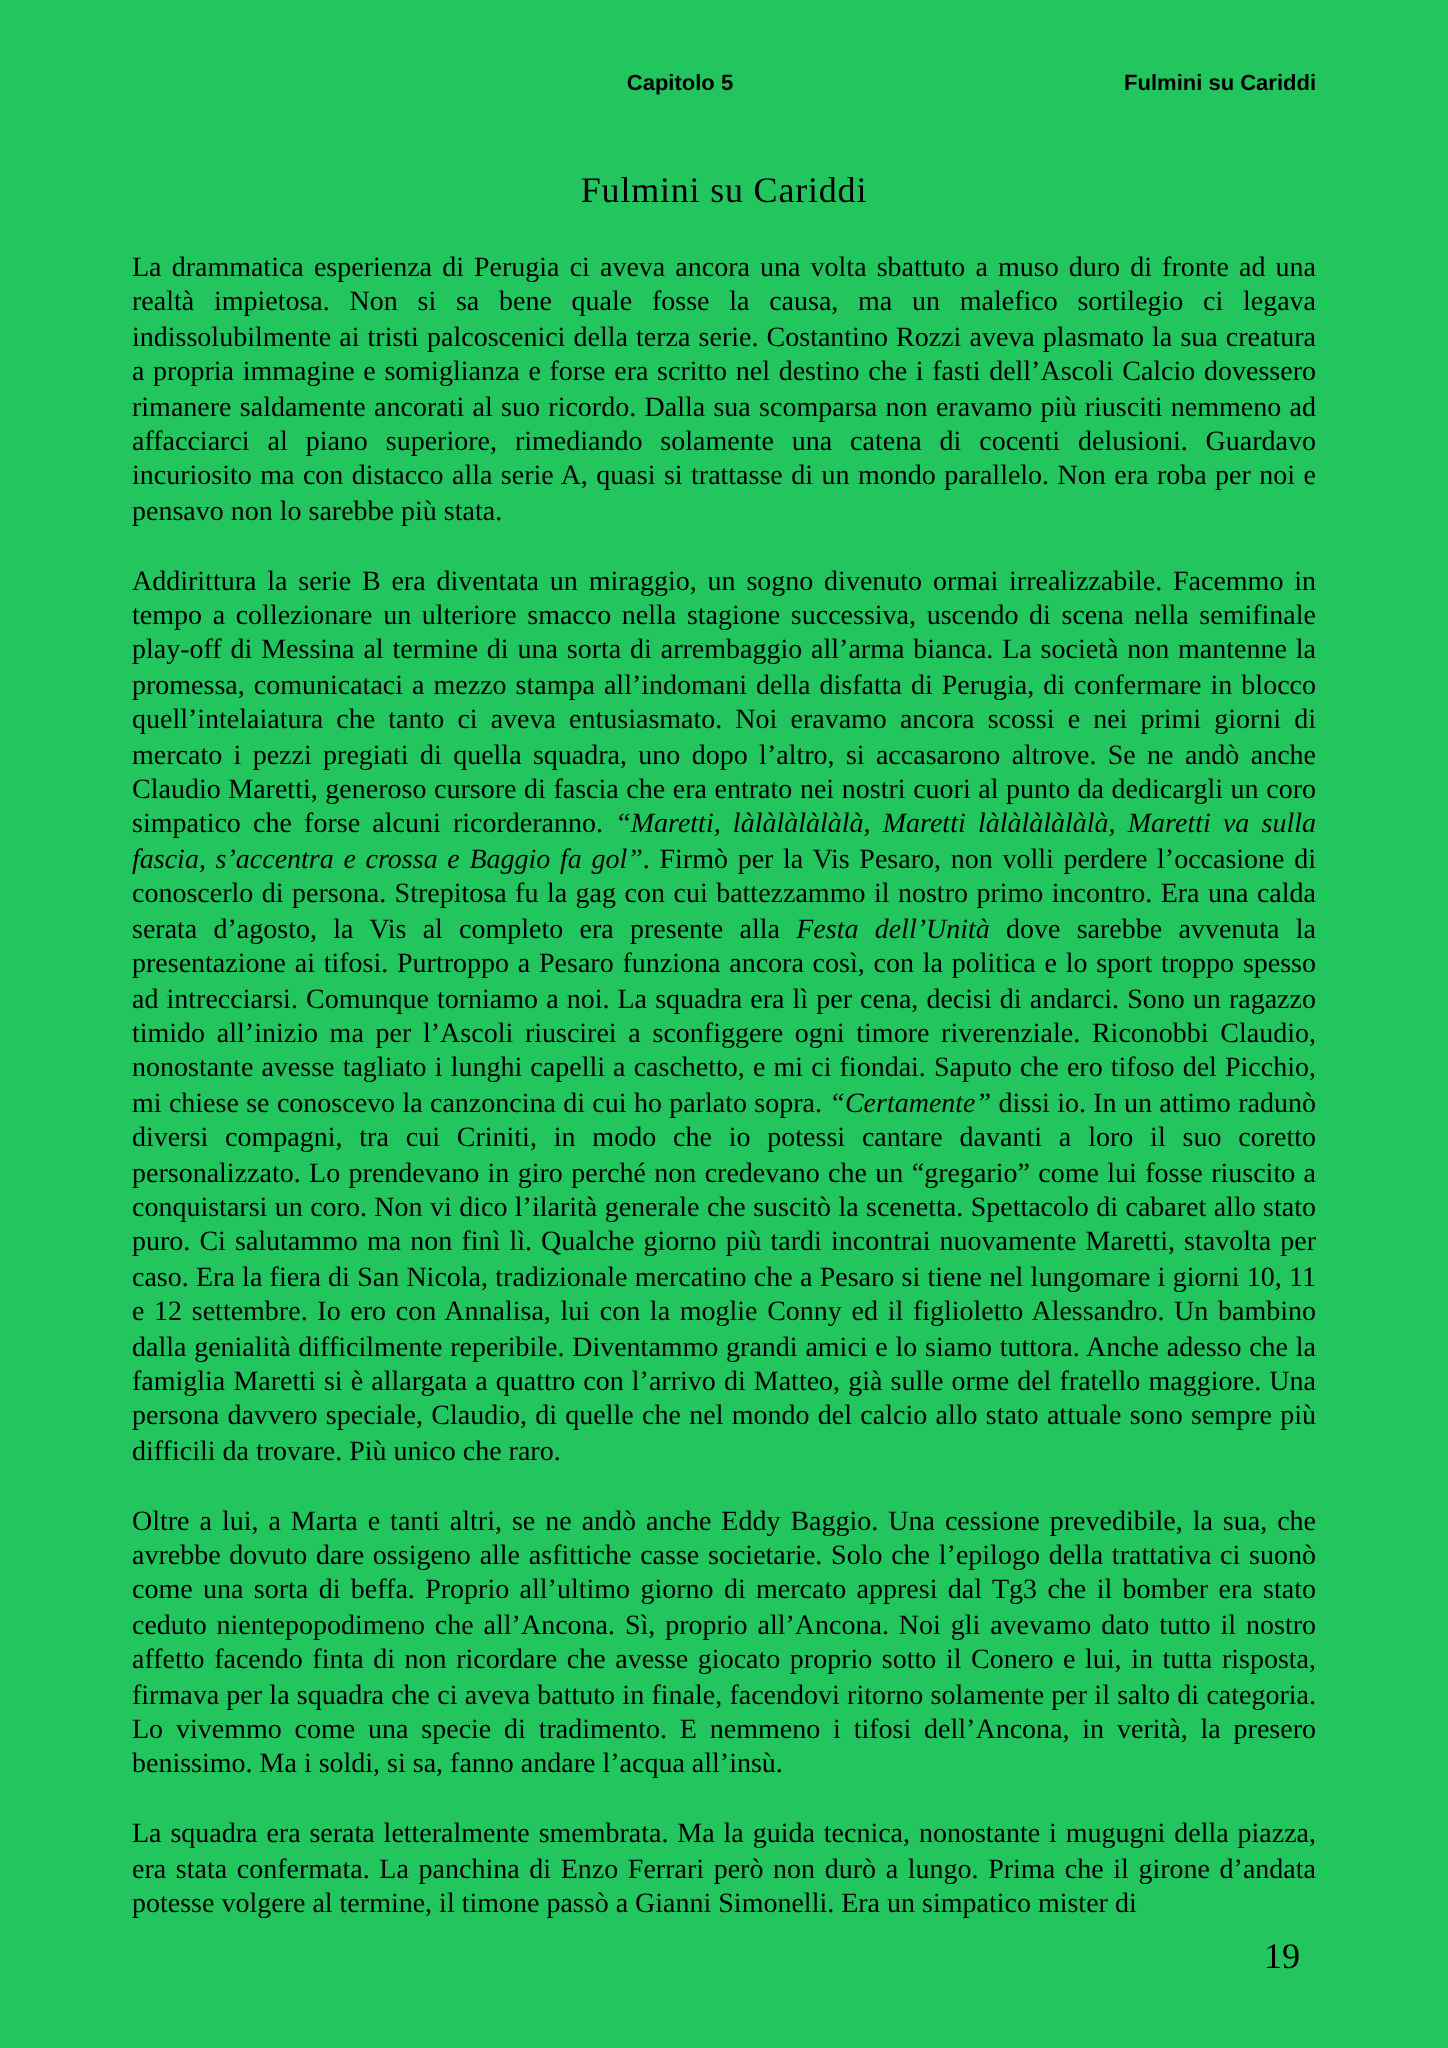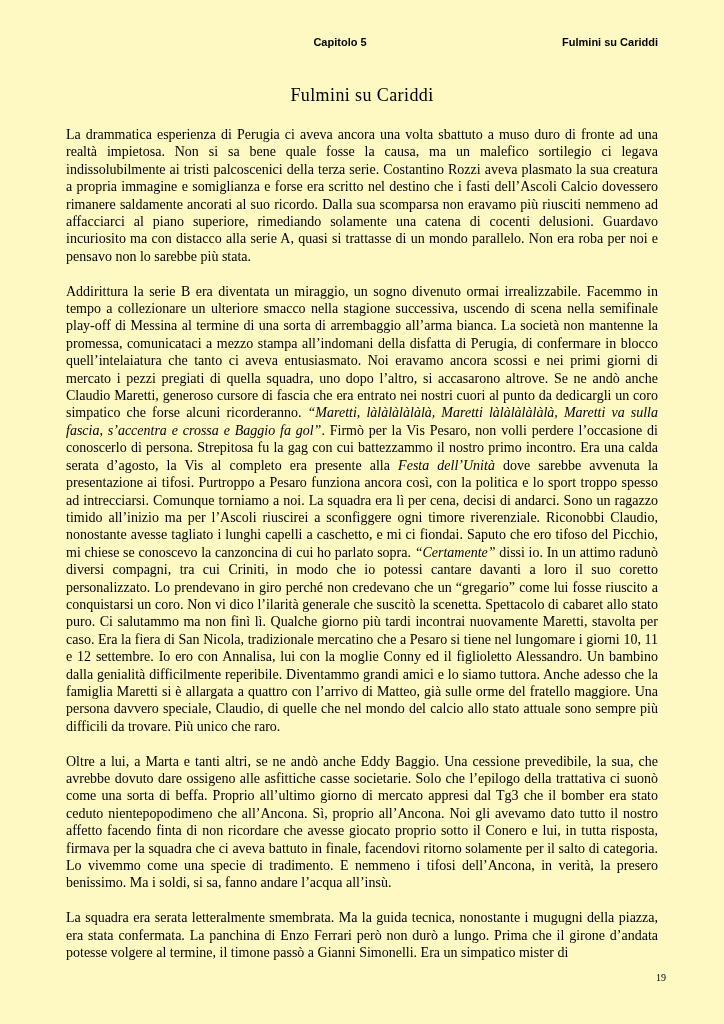--- a/index.html
+++ b/index.html
@@ -5,21 +5,21 @@
   html, body {
     margin: 0;
     padding: 0;
     background: #ffffff;
   }
   .page {
     position: relative;
     width: 724px;
     height: 1024px;
     box-sizing: border-box;
-    background: #fef9c3;
+    background: #22c55e;
     color: #000000;
     padding: 36px 66px 0 66px;
     font-family: "Liberation Serif", serif;
     overflow: hidden;
   }
   .running-header {
     display: grid;
     grid-template-columns: 1fr auto 1fr;
     align-items: baseline;
     font-family: "Liberation Sans", sans-serif;
@@ -50,23 +50,23 @@
     text-align: justify;
   }
   .body-text p {
     margin: 0 0 17.4px 0;
   }
   .body-text em {
     font-style: italic;
   }
   .page-number {
     position: absolute;
-    right: 58px;
+    right: 74px;
     bottom: 38px;
-    font-size: 10px;
+    font-size: 18px;
     line-height: 16px;
   }
 </style>
 </head>
 <body>
 
 <div class="page">
 
   <div class="running-header">
     <span class="rh-left"></span>

